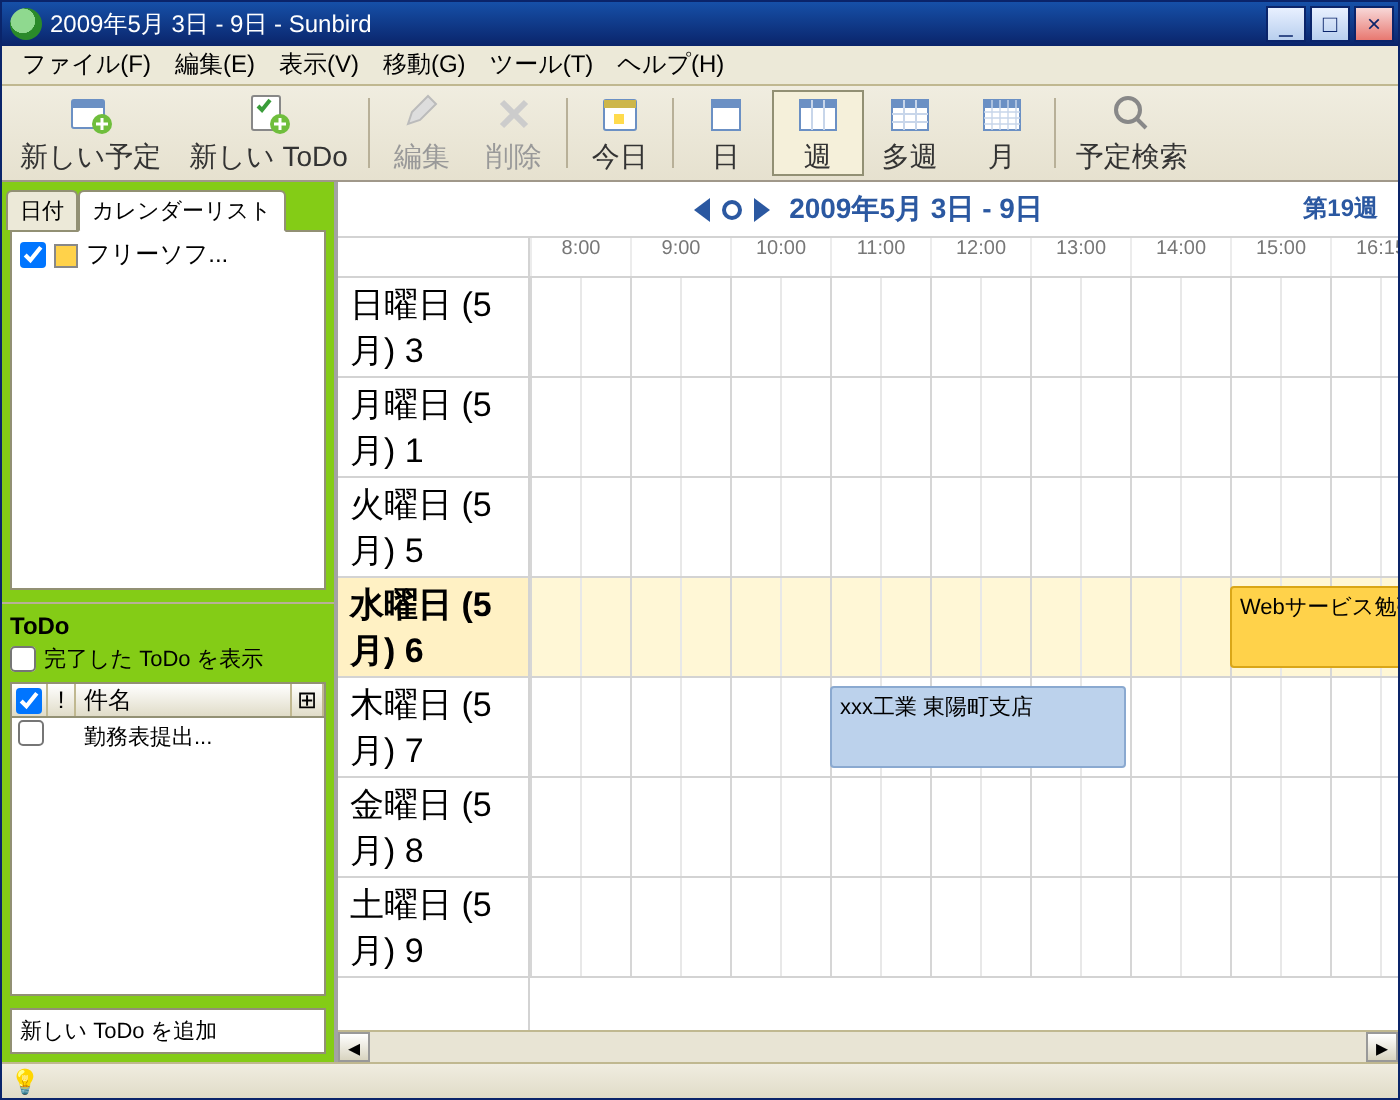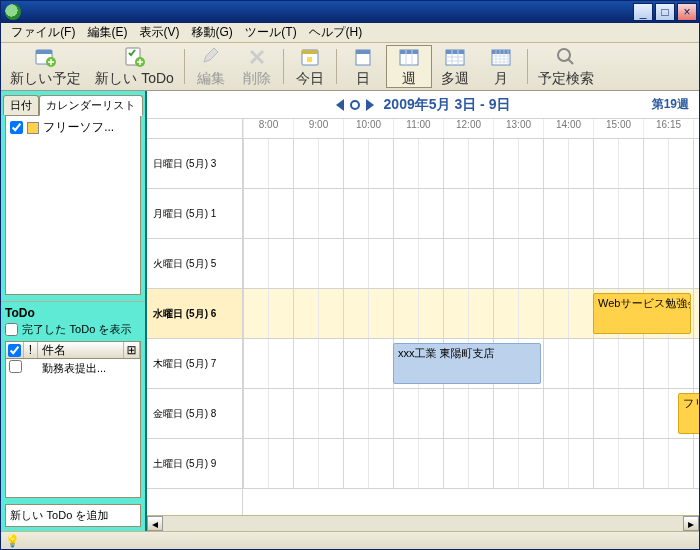--- a/index.html
+++ b/index.html
@@ -21,21 +21,21 @@
   .tool-btn.pressed { border:1px solid #929074; background: #f5f0da; }
   .tool-sep { width:1px; background:#b8b098; margin:4px 3px; }
   .tool-icon { width:24px; height:24px; display:flex; align-items:center; justify-content:center; }
   .tool-label { font-size:14px; color:#333; margin-top:1px; white-space:nowrap; }
   .tool-btn.disabled .tool-label { color:#999; }
 
   svg { display:block; }
 
   .main { flex:1; display:flex; min-height:0; }
 
-  .sidebar { width:146px; background:#5eead4; border-right:2px solid #0f766e; display:flex; flex-direction:column; }
+  .sidebar { width:168px; background:#84cc16; border-right:2px solid #a3a3a3; display:flex; flex-direction:column; }
   .side-tabs { height:22px; display:flex; align-items:flex-end; padding:0 2px; margin-top:2px; position: relative; }
   .side-tab { padding:2px 6px; border:1px solid #929074; border-bottom:none; border-top-left-radius:3px; border-top-right-radius:3px; background:#ece9d8; font-size:11px; }
   .side-tab.active { background:#fff; position: relative; z-index: 2; border-bottom: 1px solid #fff; margin-bottom: -1px; }
   .cal-list { background:#fff; border:1px solid #929074; margin:0 4px 6px 4px; flex:0 0 180px; padding:2px; }
   .cal-item { display:flex; align-items:center; padding:1px 2px; gap:4px; }
   .cal-color { width:12px; height:12px; border:1px solid #888; }
   input[type=checkbox]{ margin:0; width:13px; height:13px;}
 
   .todo-pane { flex:1; border-top:1px solid #b8b098; padding:4px; display:flex; flex-direction:column; min-height:0;}
   .todo-title { font-weight:bold; margin-bottom:2px;}
@@ -53,21 +53,21 @@
   .calhead .nav{ display:flex; gap:6px; align-items:center; margin-right:10px;}
   .tri{width:0;height:0;border-top:6px solid transparent;border-bottom:6px solid transparent;}
   .tri.l{border-right:8px solid #2b58a1;}
   .tri.r{border-left:8px solid #2b58a1;}
   .dot{width:10px;height:10px;border:2px solid #2b58a1;border-radius:50%;}
   .weeknum{position:absolute; right:10px; color:#2b58a1; font-weight:bold;}
 
   .grid-wrap{flex:1; display:flex; min-height:0; position:relative;}
   .daycol{width:96px; flex-shrink:0; border-right:1px solid #d3d3d3;}
   .dayhead-spacer{height:20px; border-bottom:1px solid #d3d3d3; background:#fff;}
-  .dayrow{height:50px; border-bottom:1px solid #d3d3d3; display:flex; align-items:center; padding-left:6px; font-size:10px;}
+  .dayrow{height:50px; border-bottom:1px solid #d3d3d3; display:flex; align-items:center; padding-left:6px; font-size:17px;}
   .dayrow.today{background:#fff1c4; font-weight:bold;}
 
   .timegrid{flex:1; overflow:hidden; position:relative;}
   .hourhead{height:20px; display:flex; border-bottom:1px solid #d3d3d3;}
   .hourhead div{flex:0 0 50px; border-left:1px solid #ececec; font-size:10px; color:#777; text-align:center;}
   .rows{position:absolute; left:0; right:0; top:20px;}
   .row{height:50px; border-bottom:1px solid #d3d3d3; position:relative;}
   .row.today{background:#fff7d6;}
   .vline{position:absolute; top:0; bottom:0; width:1px; background:#e8e8e8;}
   .vline.hour{background:#d6d6d6;}
@@ -81,20 +81,21 @@
   .status{height:18px; border-top:1px solid #c0b890; background:linear-gradient(180deg,#f0ede0,#e0dcc8); display:flex; align-items:center; padding:0 4px;}
   .bulb{color:#d6c048;}
 </style>
 </head>
 <body>
 
 <div class="window">
   <div class="titlebar">
     <div class="left">
       <span class="app-icon"></span>
+      <span>2009年5月 3日 - 9日 - Sunbird</span>
     </div>
     <div class="right">
       <div class="win-btn">_</div>
       <div class="win-btn">□</div>
       <div class="win-btn close">×</div>
     </div>
   </div>
 
   <div class="menubar">
     <span>ファイル(F)</span>

